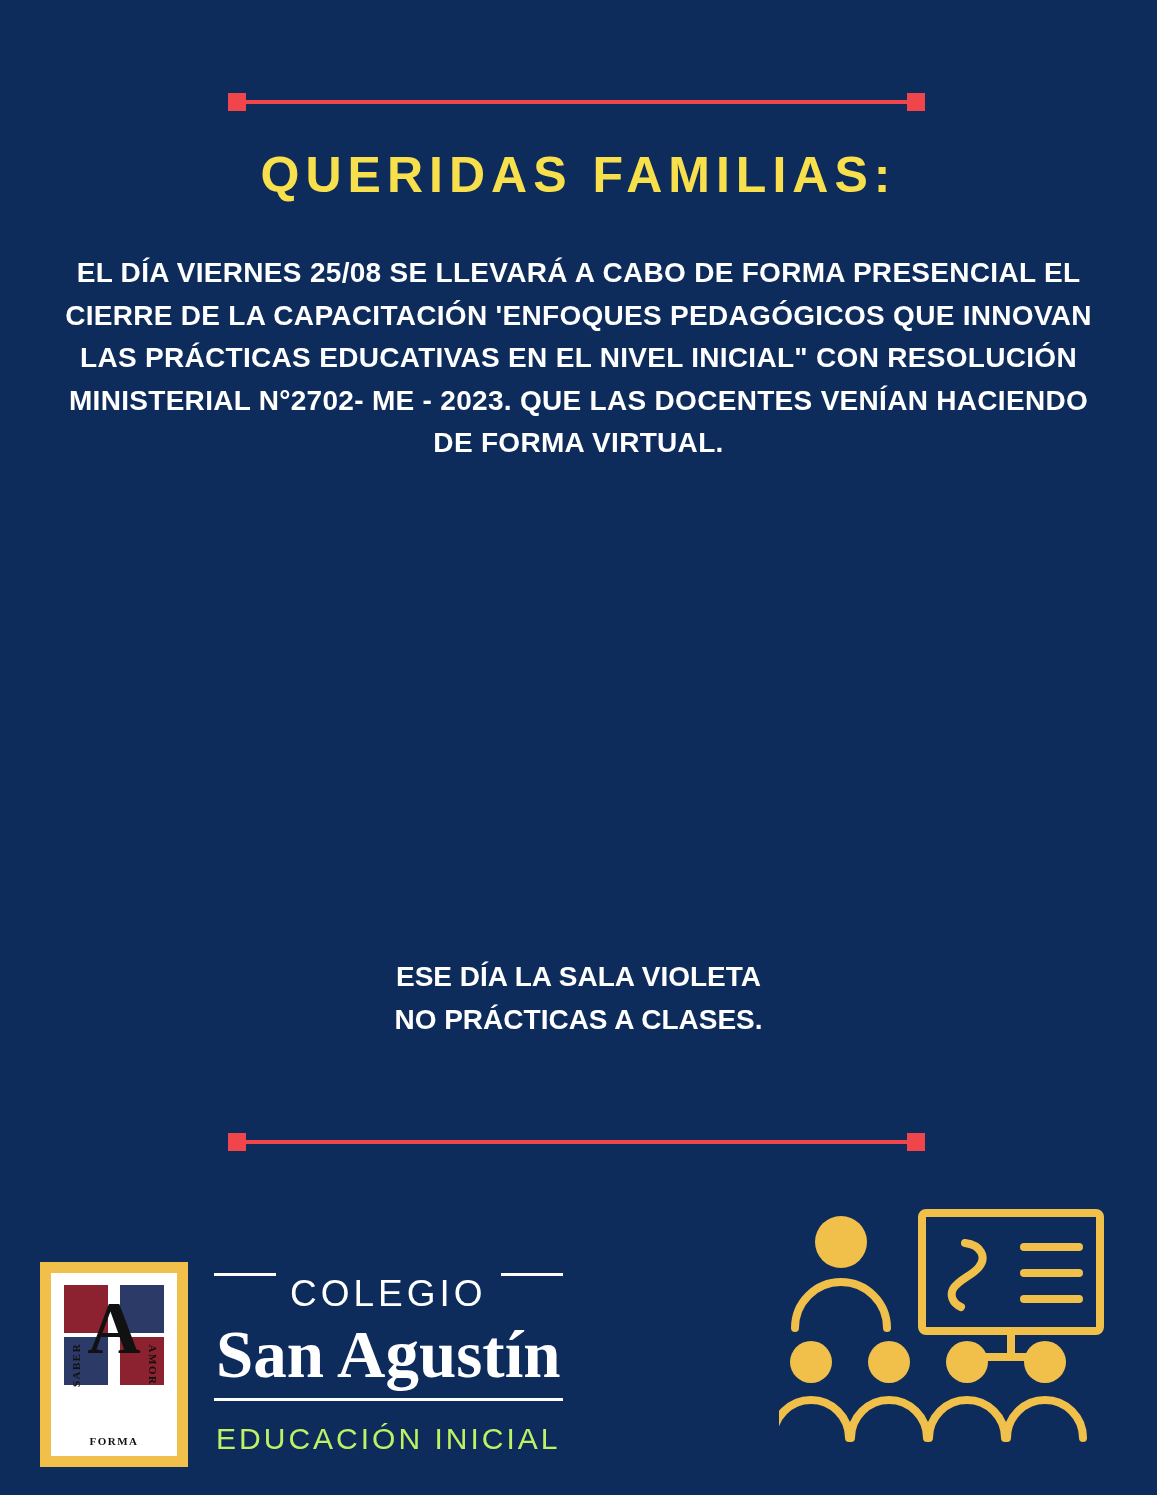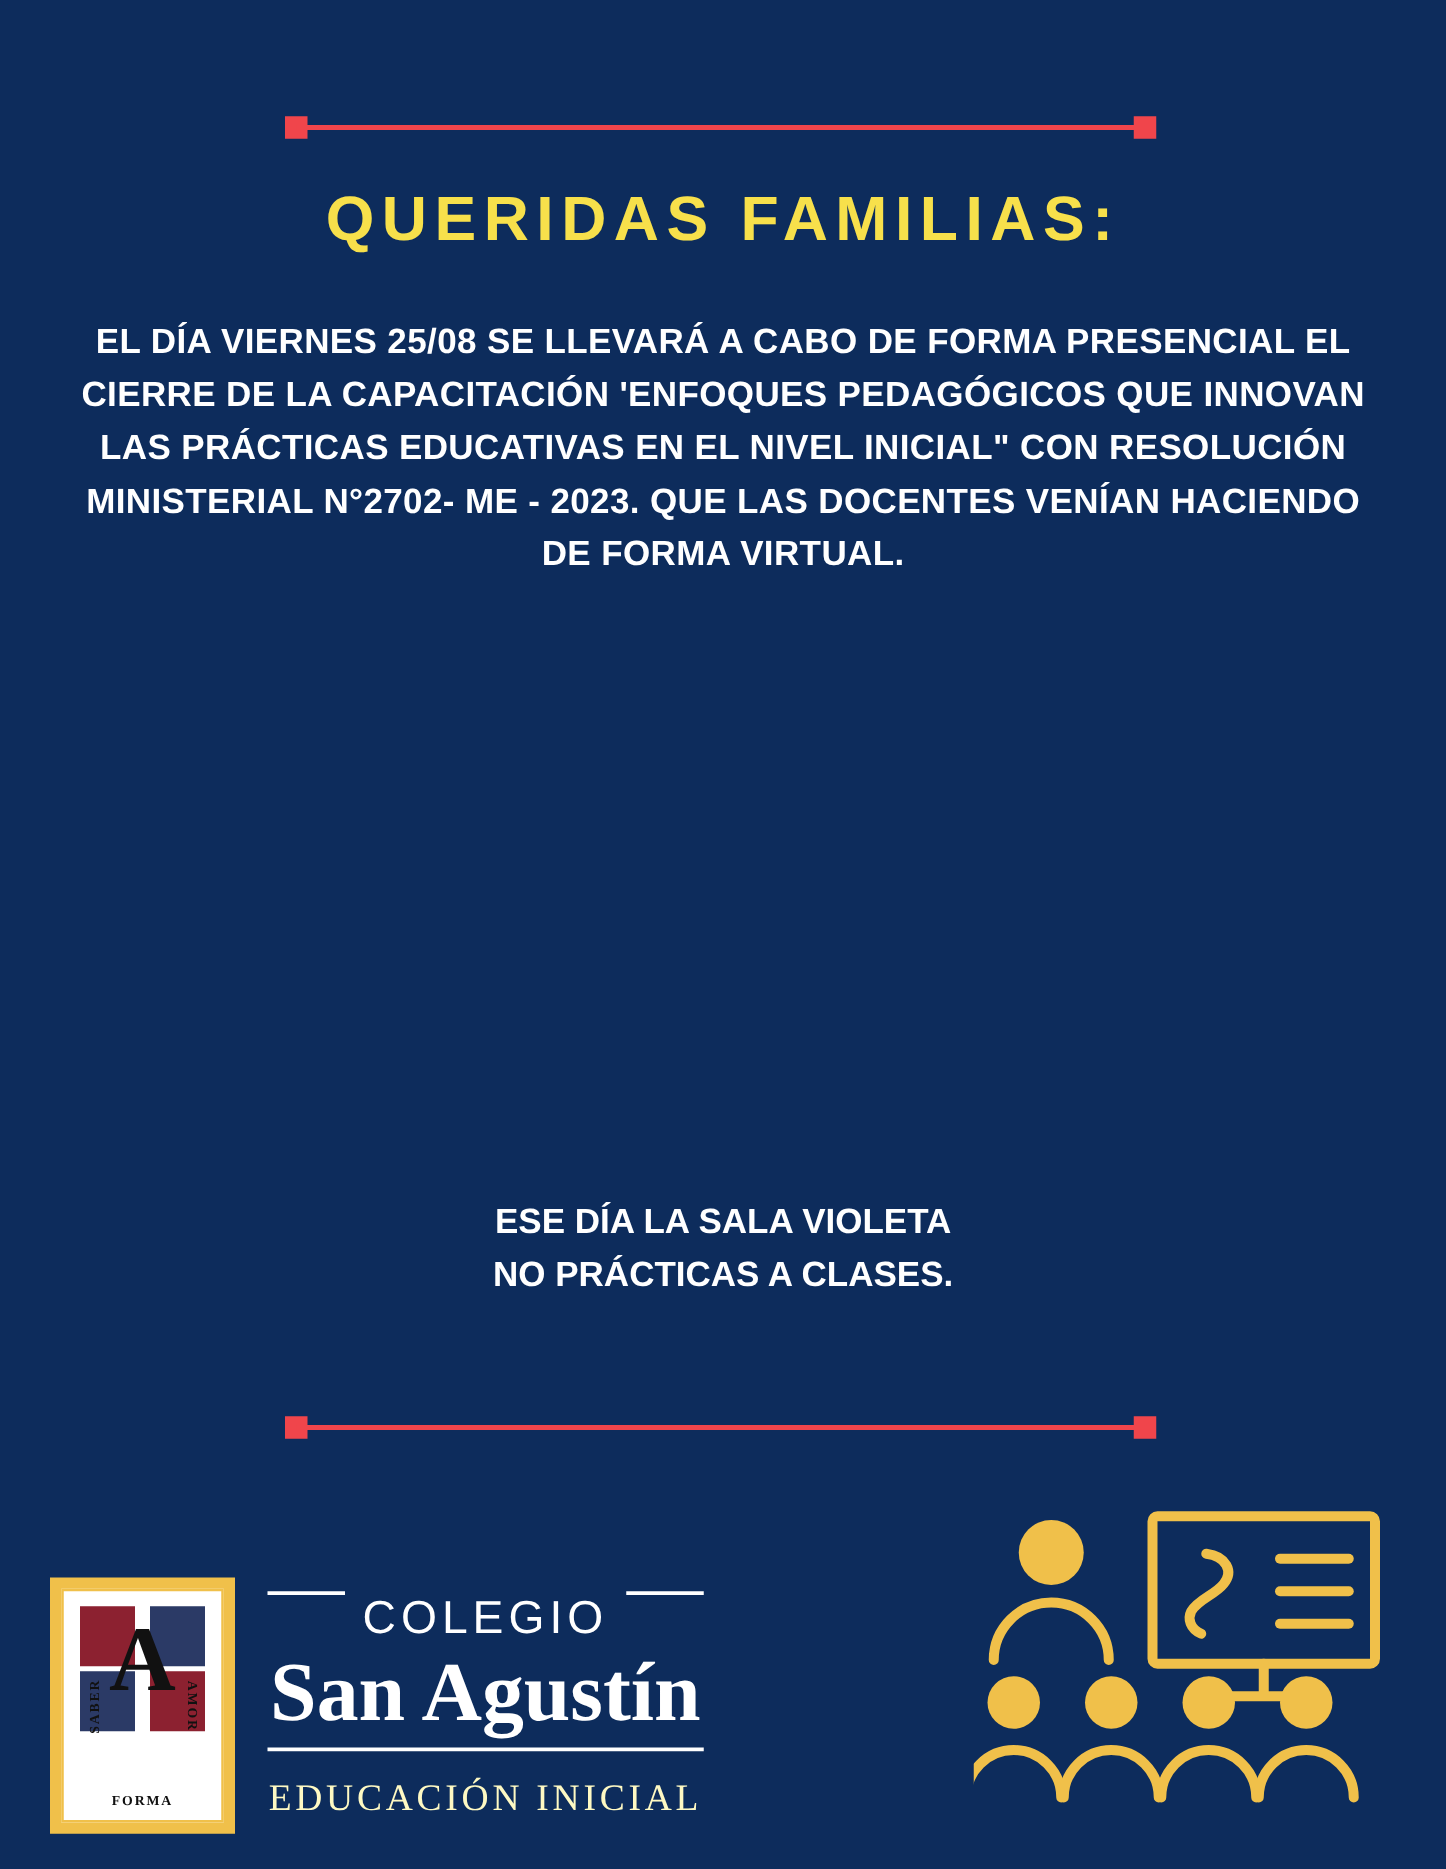--- a/index.html
+++ b/index.html
@@ -193,24 +193,24 @@
     margin-top: 2px;
   }
   .wm-underline {
     width: 100%;
     height: 3px;
     background: #ffffff;
     margin: 6px 0 0 0;
   }
   .wm-sub {
     margin-top: 21px;
-    font-family: Liberation Serif, serif;
+    font-family: Liberation Sans, sans-serif;
     font-size: 30px;
     letter-spacing: 3px;
-    color: #fef9c3;
+    color: #bef264;
   }
 
   
   .illustration {
     position: absolute;
     right: 48px;
     top: 1195px;
     width: 330px;
     height: 265px;
   }

